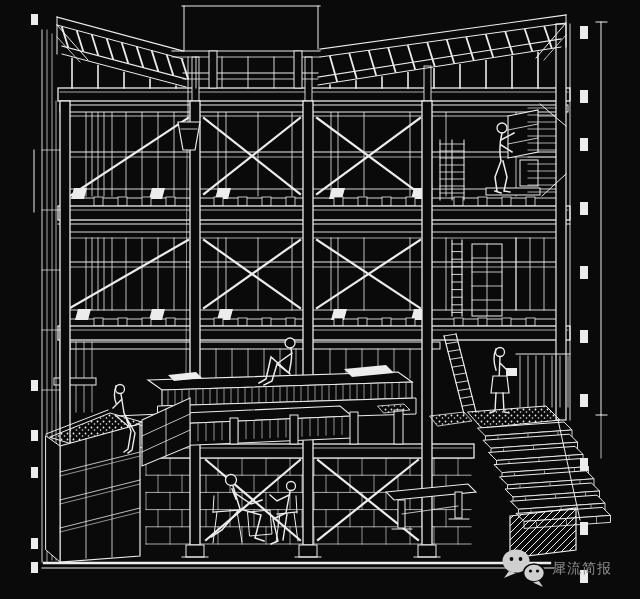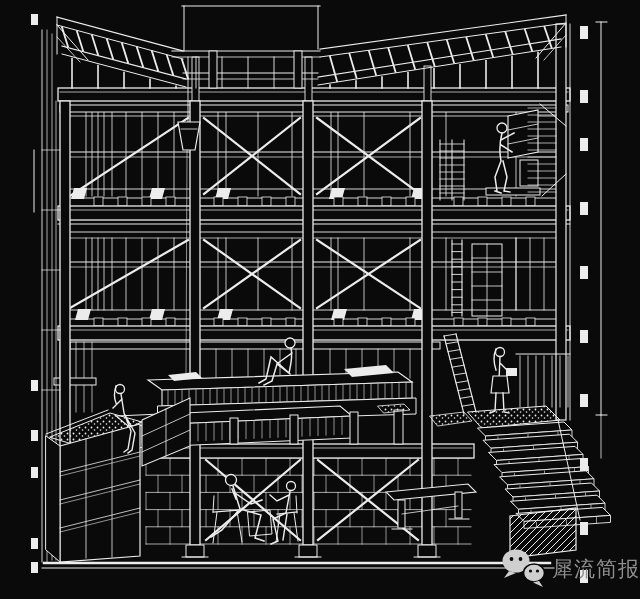--- a/index.html
+++ b/index.html
@@ -10,21 +10,21 @@
   #drawing line,#drawing path,#drawing polyline,#drawing polygon,#drawing rect,#drawing circle{
       stroke:var(--line);fill:none;stroke-linecap:square;}
   #drawing .f{fill:var(--bg);}
   #drawing .w{fill:var(--line);stroke:none;}
   #drawing .stipple{fill:url(#stipple);}
   #drawing .hatchf{fill:url(#hatch);}
   .watermark{position:absolute;left:501px;top:548px;display:flex;align-items:center;gap:5px;}
   .wm-bubble{fill:var(--wm-icon);stroke:none;}
   .wm-bubble-o{fill:var(--wm-icon);stroke:var(--bg);stroke-width:1.6px;}
   .wm-eye{fill:var(--bg);stroke:none;}
-  .wm-text{color:var(--wm-text);font-size:21px;letter-spacing:1px;white-space:nowrap;
+  .wm-text{color:var(--wm-text);font-size:14px;letter-spacing:1px;white-space:nowrap;
            font-family:"DejaVu Sans","Liberation Sans",sans-serif;}
 </style>
 </head>
 <body>
 
 <div class="canvas">
   <svg id="drawing" width="640" height="599" viewBox="0 0 640 599" aria-label="White-on-black sectional perspective line drawing of a four-level braced frame house: butterfly roof with hoist and hanging bucket, two window floors with X cross-bracing, ladders and shelving on the right, a mezzanine platform, a planted deck on the left, a stair flight to the lower right, a block-walled basement, and six human figures">
     <defs>
       <pattern id="stipple" width="6" height="6" patternUnits="userSpaceOnUse">
         <circle cx="1.5" cy="1.5" r="0.9" class="w"></circle>

